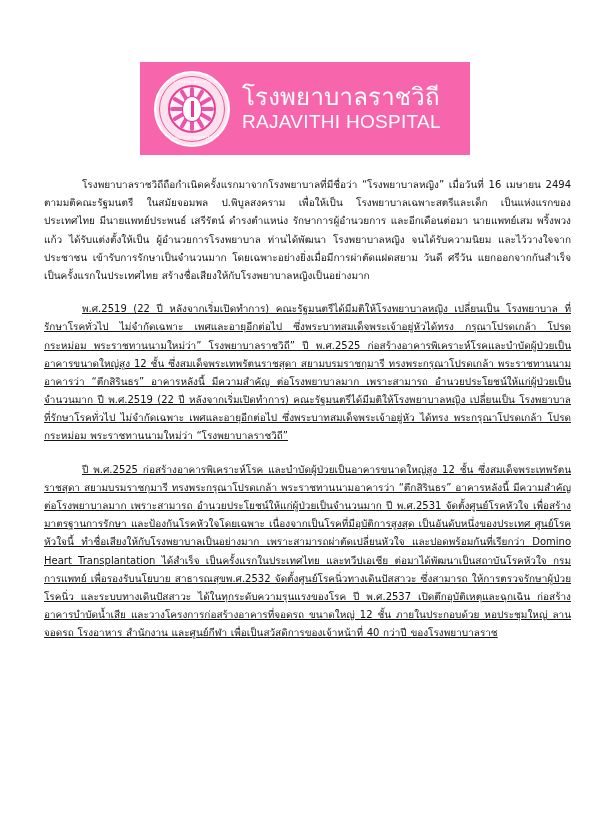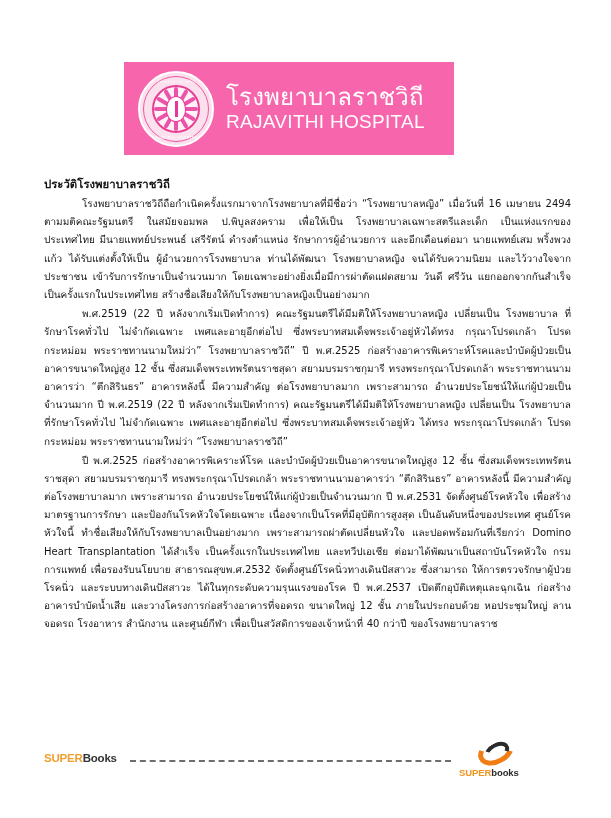--- a/index.html
+++ b/index.html
@@ -20,21 +20,21 @@
     position: relative;
     width: 611px;
     height: 818px;
     background: #ffffff;
     box-sizing: border-box;
   }
 
   
   .header-banner {
     position: absolute;
-    left: 124px;
+    left: 140px;
     top: 62px;
     width: 330px;
     height: 93px;
     background: #f765ac;
     display: flex;
     align-items: center;
     padding-left: 14px;
     box-sizing: border-box;
   }
 
@@ -158,21 +158,21 @@
     font-family: "DejaVu Sans", sans-serif;
     font-size: 10px;
     line-height: 1.82;
     color: #141414;
     text-align: justify;
     text-justify: inter-word;
     margin: 0;
     text-indent: 38px;
     word-spacing: .5px;
   }
-  .para + .para { margin-top: 1px; }
+  .para + .para { margin-top: 15px; text-decoration: underline; }
 
   
   .footer {
     position: absolute;
     left: 44px;
     top: 752px;
     width: 527px;
     height: 40px;
   }
   .footer-left {
@@ -273,39 +273,19 @@
       <div class="core"></div>
     </div>
 
     <div class="brand-text">
       <div class="brand-th">โรงพยาบาลราชวิถี</div>
       <div class="brand-en">RAJAVITHI HOSPITAL</div>
     </div>
   </div>
 
   <div class="content">
-    <h1 class="doc-title">ประวัติโรงพยาบาลราชวิถี</h1>
     <p class="para">โรงพยาบาลราชวิถีถือกำเนิดครั้งแรกมาจากโรงพยาบาลที่มีชื่อว่า “โรงพยาบาลหญิง” เมื่อวันที่ 16 เมษายน 2494 ตามมติคณะรัฐมนตรี ในสมัยจอมพล ป.พิบูลสงคราม เพื่อให้เป็น โรงพยาบาลเฉพาะสตรีและเด็ก เป็นแห่งแรกของประเทศไทย มีนายแพทย์ประพนธ์ เสรีรัตน์ ดำรงตำแหน่ง รักษาการผู้อำนวยการ และอีกเดือนต่อมา นายแพทย์เสม พริ้งพวงแก้ว ได้รับแต่งตั้งให้เป็น ผู้อำนวยการโรงพยาบาล ท่านได้พัฒนา โรงพยาบาลหญิง จนได้รับความนิยม และไว้วางใจจากประชาชน เข้ารับการรักษาเป็นจำนวนมาก โดยเฉพาะอย่างยิ่งเมื่อมีการผ่าตัดแฝดสยาม วันดี ศรีวัน แยกออกจากกันสำเร็จ เป็นครั้งแรกในประเทศไทย สร้างชื่อเสียงให้กับโรงพยาบาลหญิงเป็นอย่างมาก</p>
     <p class="para">พ.ศ.2519 (22 ปี หลังจากเริ่มเปิดทำการ) คณะรัฐมนตรีได้มีมติให้โรงพยาบาลหญิง เปลี่ยนเป็น โรงพยาบาล ที่รักษาโรคทั่วไป ไม่จำกัดเฉพาะ เพศและอายุอีกต่อไป ซึ่งพระบาทสมเด็จพระเจ้าอยู่หัวได้ทรง กรุณาโปรดเกล้า โปรดกระหม่อม พระราชทานนามใหม่ว่า” โรงพยาบาลราชวิถี” ปี พ.ศ.2525 ก่อสร้างอาคารพิเคราะห์โรคและบำบัดผู้ป่วยเป็นอาคารขนาดใหญ่สูง 12 ชั้น ซึ่งสมเด็จพระเทพรัตนราชสุดา สยามบรมราชกุมารี ทรงพระกรุณาโปรดเกล้า พระราชทานนามอาคารว่า “ตึกสิรินธร” อาคารหลังนี้ มีความสำคัญ ต่อโรงพยาบาลมาก เพราะสามารถ อำนวยประโยชน์ให้แก่ผู้ป่วยเป็นจำนวนมาก ปี พ.ศ.2519 (22 ปี หลังจากเริ่มเปิดทำการ) คณะรัฐมนตรีได้มีมติให้โรงพยาบาลหญิง เปลี่ยนเป็น โรงพยาบาล ที่รักษาโรคทั่วไป ไม่จำกัดเฉพาะ เพศและอายุอีกต่อไป ซึ่งพระบาทสมเด็จพระเจ้าอยู่หัว ได้ทรง พระกรุณาโปรดเกล้า โปรดกระหม่อม พระราชทานนามใหม่ว่า “โรงพยาบาลราชวิถี”</p>
     <p class="para">ปี พ.ศ.2525 ก่อสร้างอาคารพิเคราะห์โรค และบำบัดผู้ป่วยเป็นอาคารขนาดใหญ่สูง 12 ชั้น ซึ่งสมเด็จพระเทพรัตนราชสุดา สยามบรมราชกุมารี ทรงพระกรุณาโปรดเกล้า พระราชทานนามอาคารว่า “ตึกสิรินธร” อาคารหลังนี้ มีความสำคัญ ต่อโรงพยาบาลมาก เพราะสามารถ อำนวยประโยชน์ให้แก่ผู้ป่วยเป็นจำนวนมาก ปี พ.ศ.2531 จัดตั้งศูนย์โรคหัวใจ เพื่อสร้างมาตรฐานการรักษา และป้องกันโรคหัวใจโดยเฉพาะ เนื่องจากเป็นโรคที่มีอุบัติการสูงสุด เป็นอันดับหนึ่งของประเทศ ศูนย์โรคหัวใจนี้ ทำชื่อเสียงให้กับโรงพยาบาลเป็นอย่างมาก เพราะสามารถผ่าตัดเปลี่ยนหัวใจ และปอดพร้อมกันที่เรียกว่า Domino Heart Transplantation ได้สำเร็จ เป็นครั้งแรกในประเทศไทย และทวีปเอเชีย ต่อมาได้พัฒนาเป็นสถาบันโรคหัวใจ กรมการแพทย์ เพื่อรองรับนโยบาย สาธารณสุขพ.ศ.2532 จัดตั้งศูนย์โรคนิ่วทางเดินปัสสาวะ ซึ่งสามารถ ให้การตรวจรักษาผู้ป่วยโรคนิ่ว และระบบทางเดินปัสสาวะ ได้ในทุกระดับความรุนแรงของโรค ปี พ.ศ.2537 เปิดตึกอุบัติเหตุและฉุกเฉิน ก่อสร้างอาคารบำบัดน้ำเสีย และวางโครงการก่อสร้างอาคารที่จอดรถ ขนาดใหญ่ 12 ชั้น ภายในประกอบด้วย หอประชุมใหญ่ ลานจอดรถ โรงอาหาร สำนักงาน และศูนย์กีฬา เพื่อเป็นสวัสดิการของเจ้าหน้าที่ 40 กว่าปี ของโรงพยาบาลราช</p>
   </div>
 
-  <div class="footer">
-
-    <div class="footer-left">
-      <span class="sb-super">SUPER</span>
-        <span class="sb-books">Books</span>
-    </div>
-
-    <div class="footer-dash"></div>
-
-    <div class="footer-right">
-      <div class="swoosh">
-        <div class="s-outer"></div>
-        <div class="s-inner"></div>
-      </div>
-      <div class="footer-brand2">
-        <span class="sb2-super">SUPER</span><span class="sb2-books">books</span>
-      </div>
-    </div>
-  </div>
 
 </div>
 
 </body></html>

